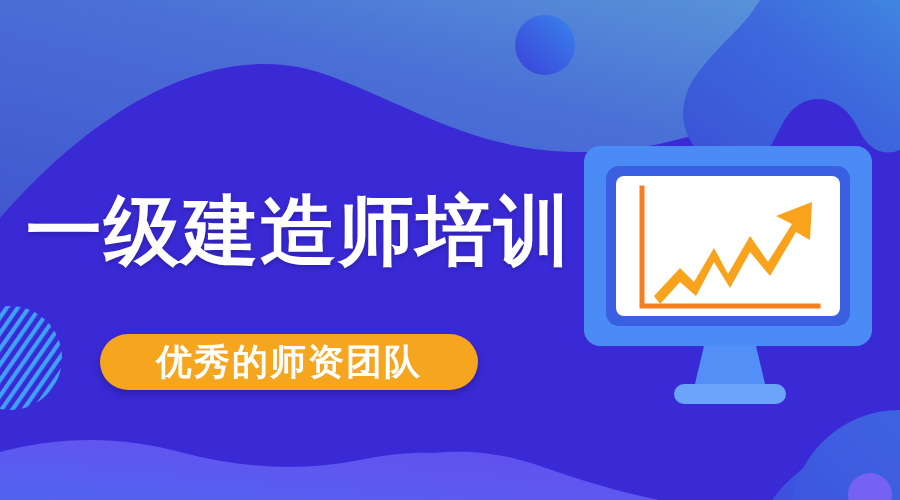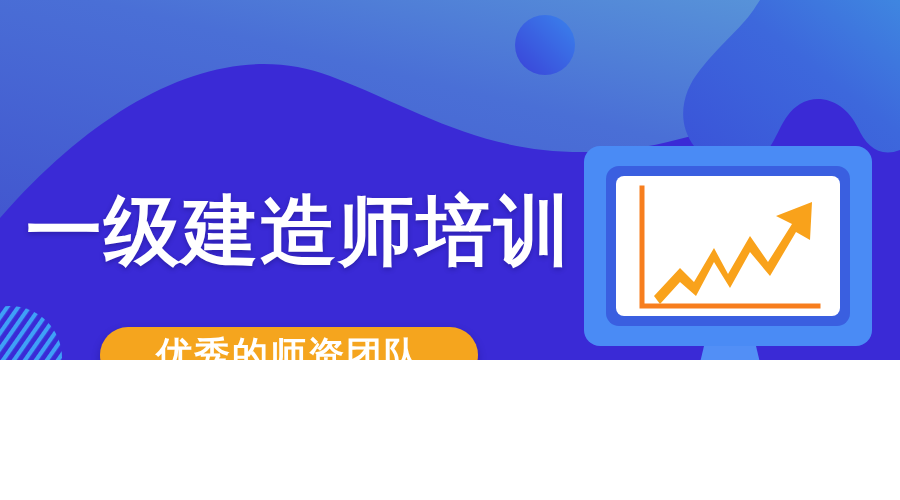--- a/index.html
+++ b/index.html
@@ -3,21 +3,21 @@
 <meta charset="utf-8">
 <style>
   html, body {
     margin: 0;
     padding: 0;
     background: #ffffff;
   }
   #banner {
     position: relative;
     width: 900px;
-    height: 360px;
+    height: 500px;
     overflow: hidden;
     font-family: "Liberation Sans", "DejaVu Sans", sans-serif;
     background: #3a2ad6;
   }
   #bg-svg {
     position: absolute;
     top: 0; left: 0;
     width: 900px;
     height: 500px;
     display: block;
@@ -36,21 +36,21 @@
     line-height: 1;
     font-weight: bold;
     color: #ffffff;
     letter-spacing: 2px;
     white-space: nowrap;
     text-shadow: 0 2px 5px rgba(10,8,70,0.30);
   }
   #subtitle-pill {
     position: absolute;
     left: 100px;
-    top: 327px;
+    top: 334px;
     width: 378px;
     height: 56px;
     border-radius: 28px;
     background: #f5a51e;
     box-shadow: 0 4px 9px rgba(15,10,80,0.30);
     display: flex;
     align-items: center;
     justify-content: center;
   }
   #subtitle-text {

